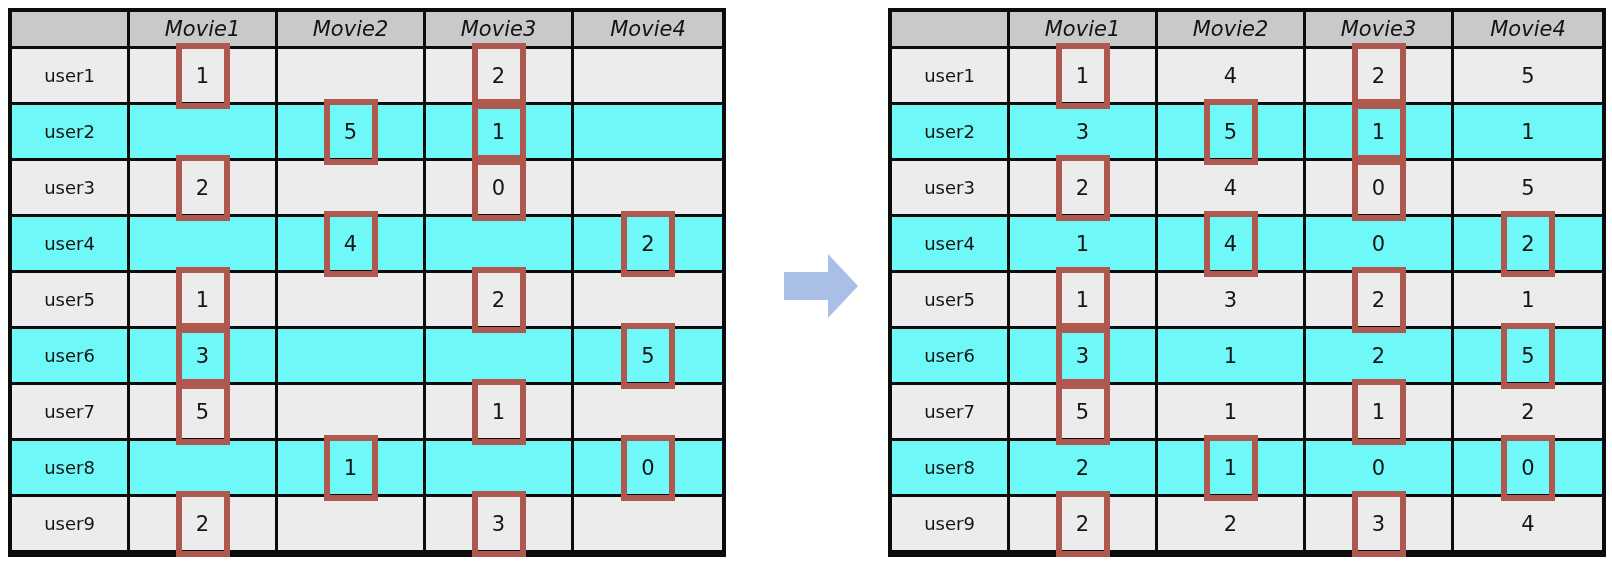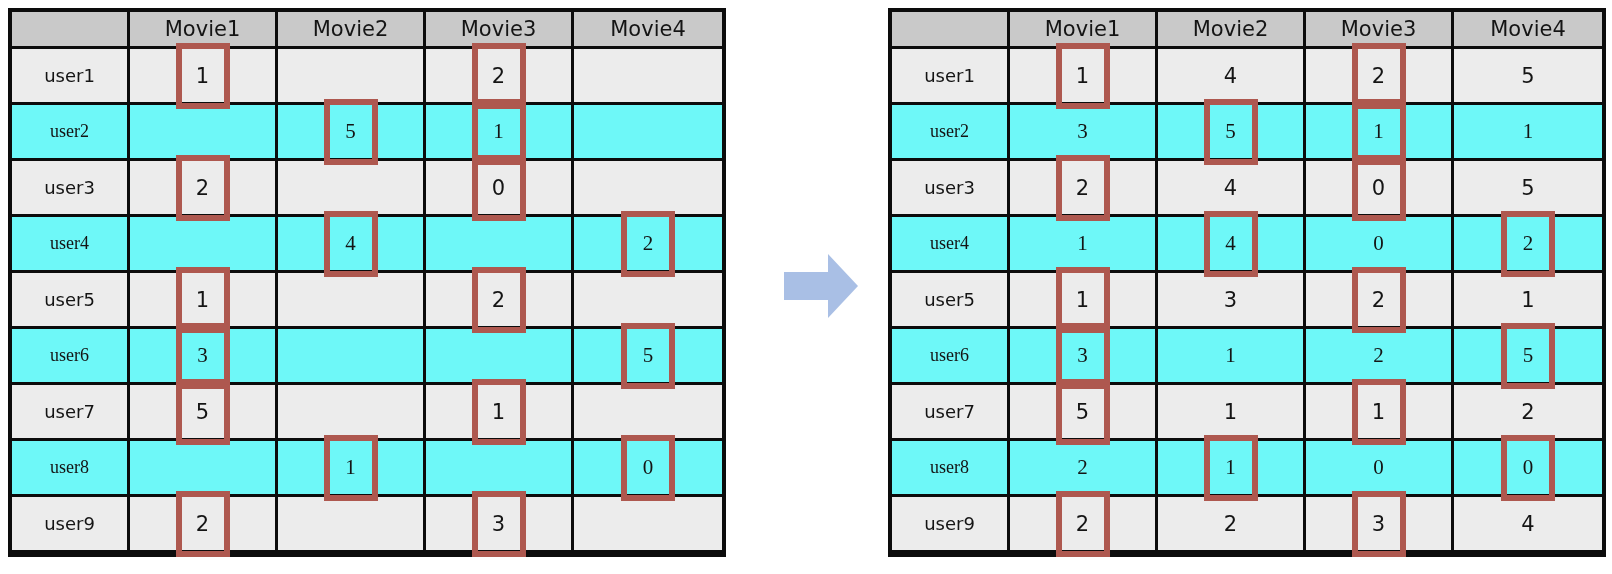--- a/index.html
+++ b/index.html
@@ -21,22 +21,22 @@
 
   .cellb{
     border-right:3px solid var(--line);
     border-bottom:3px solid var(--line);
     background:var(--row);
     display:flex;align-items:center;justify-content:center;
     font-size:21px;color:#141414;
     position:relative;
   }
   .cellb.noR{border-right:none;}
-  .hdr{background:var(--hdr);font-size:21px;}
-  .hl{background:var(--hl);font-family:Liberation Serif, serif;}
+  .hdr{background:var(--hdr);font-size:21px;font-style:italic;}
+  .hl{background:var(--hl);}
   .lbl{font-size:18px;}
 
   .obox{
     box-sizing:border-box;
     width:54px;height:66px;
     border:6px solid var(--box);
     display:flex;align-items:center;justify-content:center;
     position:relative;z-index:3;
   }
 

